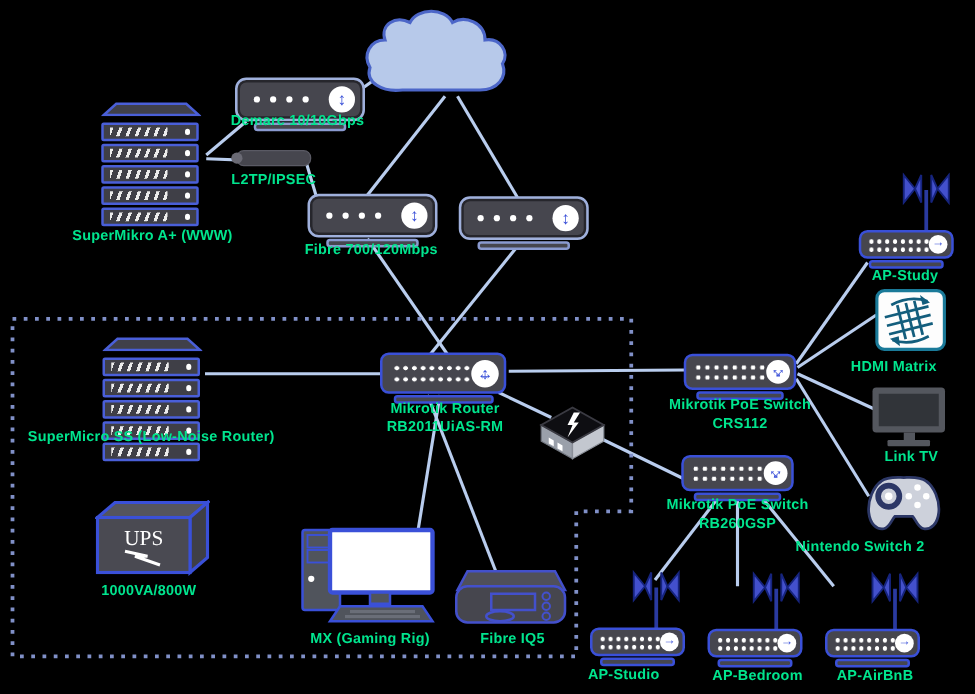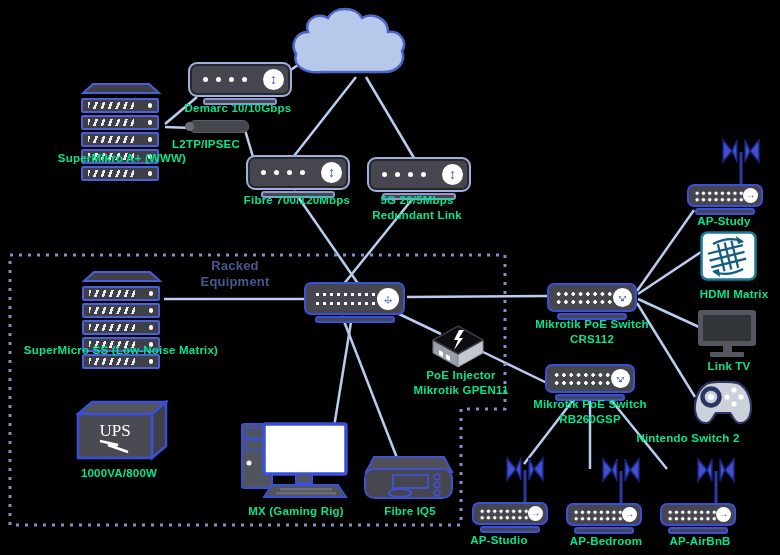--- a/index.html
+++ b/index.html
@@ -338,49 +338,41 @@
     </g>
   </svg>
   <div class="dev ap" style="left:660px;top:503px">
     <div class="netbody">
       <div class="ports"></div>
       <span class="icirc">→</span>
     </div>
     <div class="base blue" style="width:56px"></div>
   </div>
 
-  <div class="label" style="left:238px;top:101px">Demarc 10/10Gbps</div>
-  <div class="label" style="left:122px;top:151px">SuperMikro A+ (WWW)</div>
-  <div class="label" style="left:206px;top:137px">L2TP/IPSEC</div>
+  <div class="label" style="left:238px;top:90px">Demarc 10/10Gbps</div>
+  <div class="label" style="left:122px;top:182px">SuperMikro A+ (WWW)</div>
+  <div class="label" style="left:219px;top:137px">L2TP/IPSEC</div>
   <div class="label" style="left:297px;top:193px">Fibre 700/120Mbps</div>
-  <div class="label" style="left:417px;top:193px">
-    <div>5G 20/5Mbps</div>
-    <div>Redundant Link</div>
-  </div>
-  <div class="label racked" style="left:235px;top:258px">
-    <div>Racked</div>
-    <div>Equipment</div>
-  </div>
-  <div class="label" style="left:121px;top:343px">SuperMicro SS (Low-Noise Matrix)</div>
-  <div class="label" style="left:461px;top:368px">
-    <div>PoE Injector</div>
-    <div>Mikrotik GPEN11</div>
+  <div class="label" style="left:121px;top:343px">SuperMicro SS (Low-Noise Router)</div>
+  <div class="label" style="left:356px;top:320px">
+    <div>Mikrotik Router</div>
+    <div>RB2011UiAS-RM</div>
   </div>
   <div class="label" style="left:592px;top:317px">
     <div>Mikrotik PoE Switch</div>
     <div>CRS112</div>
   </div>
   <div class="label" style="left:590px;top:397px">
     <div>Mikrotik PoE Switch</div>
     <div>RB260GSP</div>
   </div>
   <div class="label" style="left:119px;top:466px">1000VA/800W</div>
   <div class="label" style="left:296px;top:504px">MX (Gaming Rig)</div>
   <div class="label" style="left:410px;top:504px">Fibre IQ5</div>
   <div class="label" style="left:724px;top:214px">AP-Study</div>
-  <div class="label" style="left:734px;top:287px">HDMI Matrix</div>
+  <div class="label" style="left:715px;top:287px">HDMI Matrix</div>
   <div class="label" style="left:729px;top:359px">Link TV</div>
   <div class="label" style="left:688px;top:431px">Nintendo Switch 2</div>
   <div class="label" style="left:499px;top:533px">AP-Studio</div>
   <div class="label" style="left:606px;top:534px">AP-Bedroom</div>
   <div class="label" style="left:700px;top:534px">AP-AirBnB</div>
 
 </div>
 
 </body></html>

